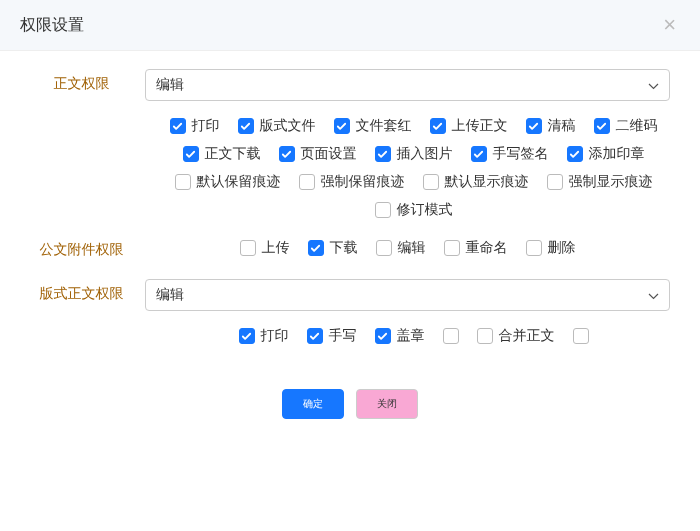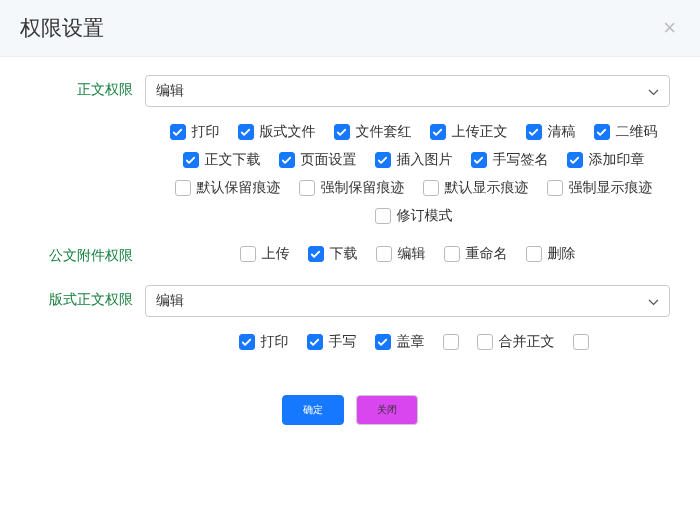--- a/index.html
+++ b/index.html
@@ -14,21 +14,21 @@
     }
     .modal-header {
       background: #f5f8fb;
       padding: 14px 20px;
       display: flex;
       justify-content: space-between;
       align-items: center;
       border-bottom: 1px solid #eee;
     }
     .modal-title {
-      font-size: 21px;
+      font-size: 16px;
       font-weight: 400;
       color: #333;
     }
     .close-btn {
       color: #bbb;
       font-size: 22px;
       line-height: 1;
       cursor: pointer;
       background: none;
       border: none;
@@ -37,24 +37,24 @@
     .modal-body {
       padding: 18px 30px 10px 30px;
     }
     .form-row {
       display: flex;
       align-items: flex-start;
       margin-bottom: 12px;
     }
     .form-label {
       width: 115px;
-      text-align: right;
+      text-align: center;
       padding-right: 12px;
       padding-top: 6px;
-      color: #15803d;
+      color: #a16207;
       flex-shrink: 0;
     }
     .form-control {
       flex: 1;
     }
     .select-wrap {
       position: relative;
       border: 1px solid #ccc;
       border-radius: 4px;
       padding: 6px 30px 6px 10px;
@@ -118,21 +118,21 @@
       font-size: 10px;
       cursor: pointer;
       border: 1px solid transparent;
     }
     .btn-primary {
       background: #1677ff;
       color: #fff;
       border-color: #1677ff;
     }
     .btn-default {
-      background: #d946ef;
+      background: #f9a8d4;
       color: #333;
       border-color: #ccc;
     }
   </style>
 </head>
 <body>
 
 <div class="modal-header">
   <div class="modal-title">权限设置</div>
   <button class="close-btn">×</button>

